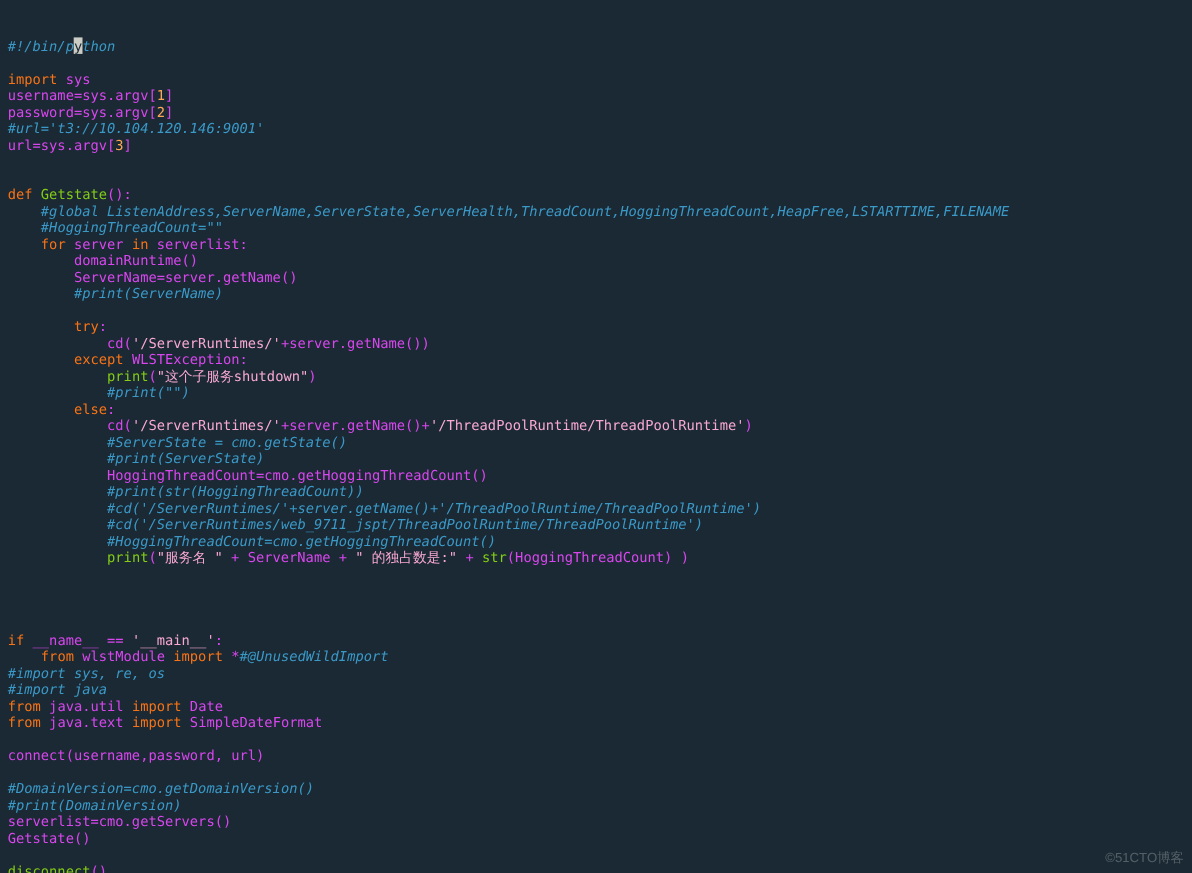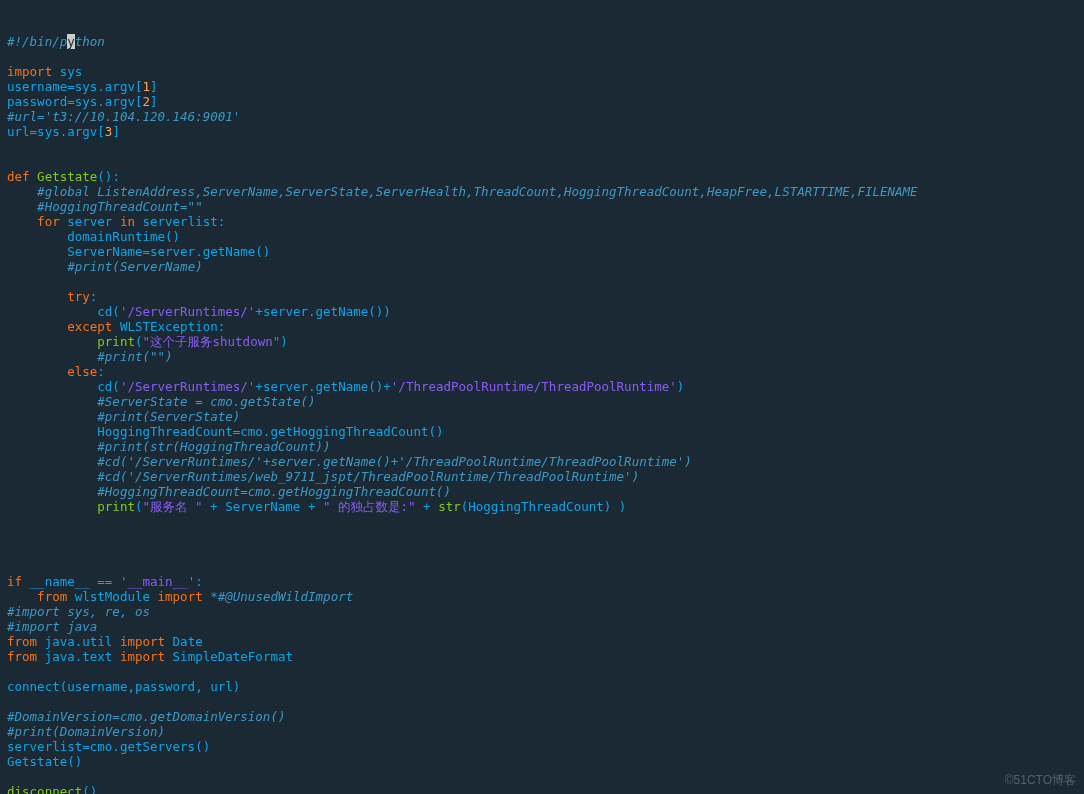--- a/index.html
+++ b/index.html
@@ -14,24 +14,24 @@
     position: relative;
   }
   .code {
     white-space: pre;
     padding: 6px 7px;
     color: #e6e1cf;
     margin-top: 28px;
   }
   
   .c-kw    { color: #f97316; }             
-  .c-id    { color: #0ea5e9; }             
+  .c-id    { color: #d946ef; }             
   .c-fn    { color: #84cc16; }             
   .c-num   { color: #ffa759; }             
-  .c-str   { color: #8b5cf6; }             
+  .c-str   { color: #f9a8d4; }             
   .c-cmt   { color: #3b99c8; font-style: italic; }
   .cursor  { background: #cbccc6; color: #1a2933; }
   .watermark {
     position: absolute;
     right: 8px;
     bottom: 6px;
     font-size: 12px;
     color: rgba(255,255,255,0.25);
     font-family: sans-serif;
     margin-left: 15px;

